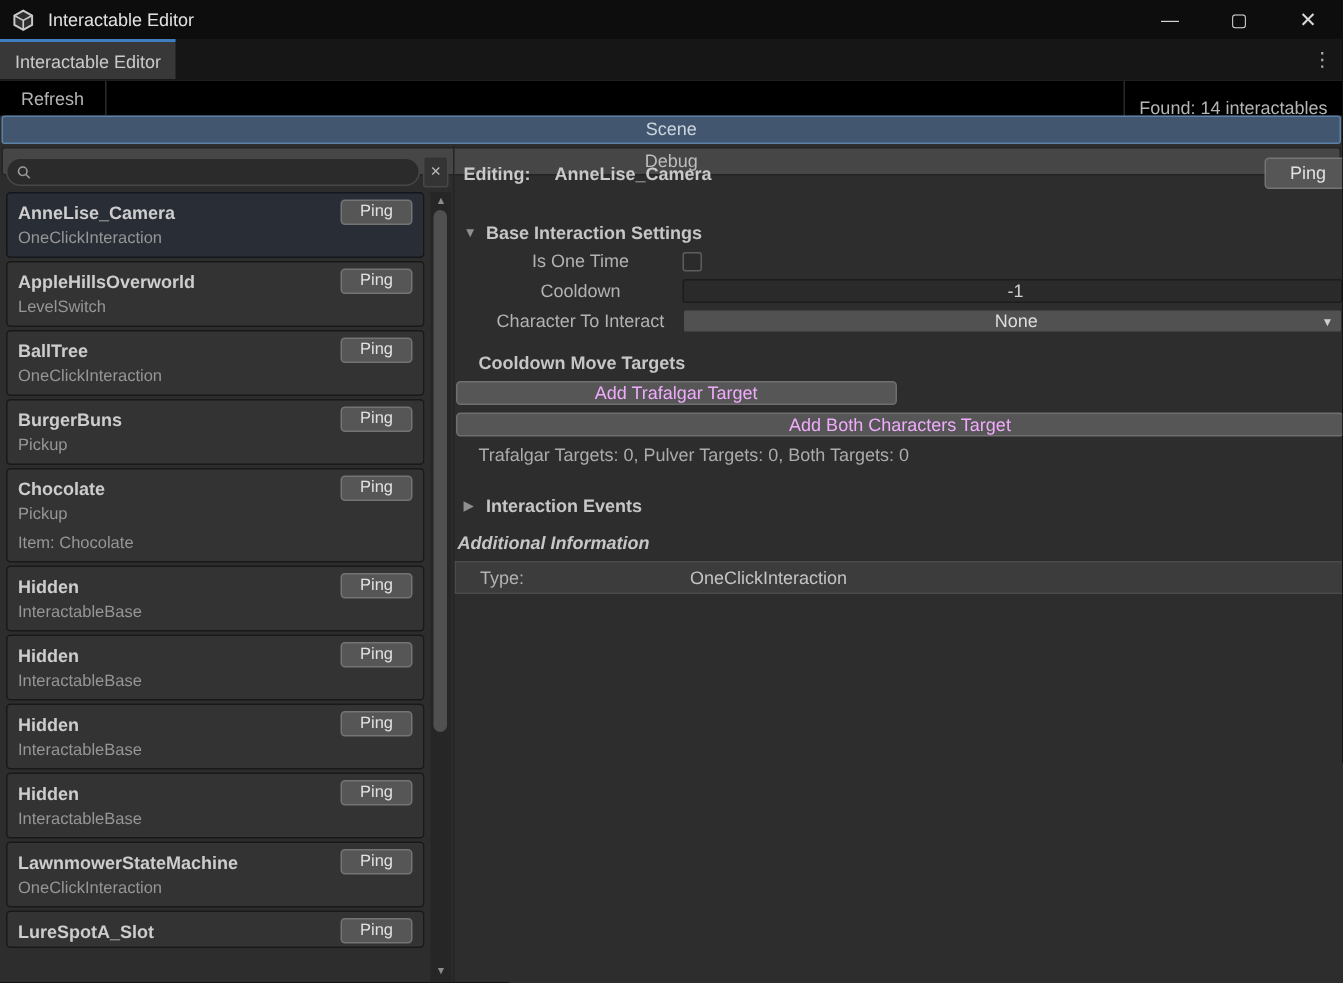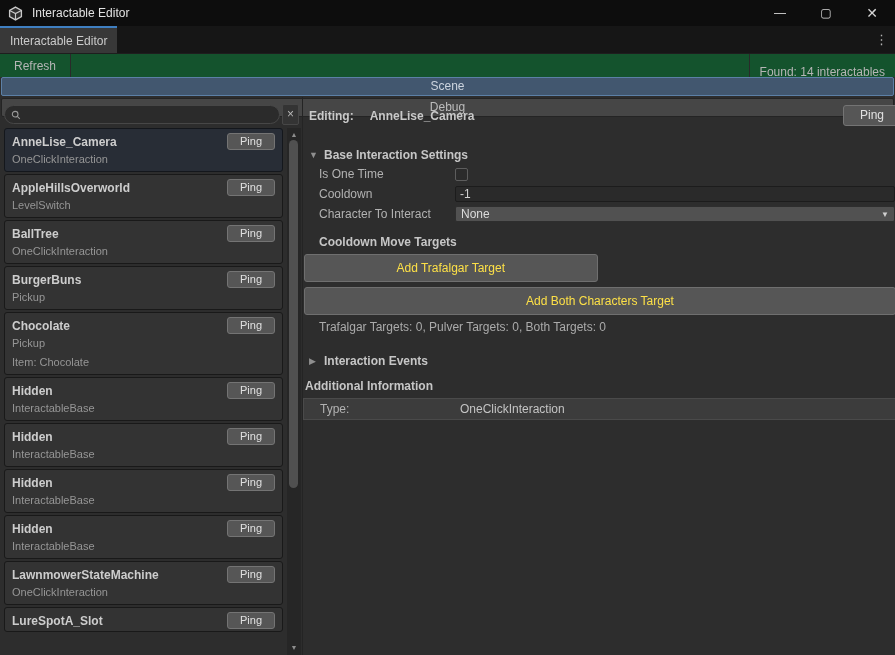--- a/index.html
+++ b/index.html
@@ -20,21 +20,21 @@
   .wc.close { font-size:14px; }
   
   .tabstrip { position:absolute; top:26px; left:0; width:100%; height:27px;
     background:#161616; display:flex; align-items:stretch; }
   .doc-tab { height:27px; padding:0 10px; background:#383838;
     border-top:2px solid #3f7fc1; color:#cbcbcb; display:flex; align-items:center; }
   .kebab { margin-left:auto; color:#b4b4b4; font-size:13px; display:flex;
     align-items:center; padding:0 7px; }
   
   .toolbar { position:absolute; top:53px; left:0; width:100%; height:24px;
-    background:#14532d; border-top:1px solid #1e1e1e; display:flex; align-items:stretch; }
+    background:#000000; border-top:1px solid #1e1e1e; display:flex; align-items:stretch; }
   .refresh-btn { padding:0 14px; display:flex; align-items:center; color:#b5b5b5;
     border-right:1px solid #2a2a2a; }
   .found-text { margin-left:auto; padding:18px 10px; display:flex; align-items:center;
     color:#b5b5b5; border-left:1px solid #2a2a2a; }
   
   .viewtabs { position:absolute; top:77px; left:0; width:100%; height:20px;
     display:grid; grid-template-columns:1fr; gap:2px; padding:0 1px; }
   .viewtab { height:19px; text-align:center; line-height:17px; border-radius:2px; }
   .viewtab.active { background:#42576f; border:1px solid #5c80a6; color:#ccd4de; }
   .viewtab.inactive { background:#464646; border:1px solid #242424; color:#bdbdbd; }
@@ -74,36 +74,36 @@
   .ed-row { height:24px; margin-top:7px; display:flex; align-items:center; padding-left:6px; }
   .ed-label, .ed-value { font-weight:bold; color:#c9c9c9; }
   .ed-value { margin-left:16px; }
   .ping-top { position:absolute; top:8px; right:-6px; width:58px; height:21px;
     background:#565656; border:1px solid #747474; border-radius:3px; color:#e0e0e0;
     text-align:center; line-height:19px; font-size:12px; }
   .foldout { margin:19px 0 0 6px; height:15px; display:flex; align-items:center; gap:6px; }
   .tri { color:#8f8f8f; font-size:9px; width:9px; }
   .foldout-label { font-weight:bold; color:#c6c6c6; }
   .sec-h { margin:13px 0 0 16px; height:14px; font-weight:bold; color:#c6c6c6; }
-  .prop { margin:4px 0 0 16px; display:flex; align-items:center; height:16px; }
+  .prop { margin:4px 0 0 16px; display:flex; align-items:center; height:16px;text-align:center; }
   .prop-label { width:136px; flex-shrink:0; color:#b2b2b2; }
   .cb { width:13px; height:13px; background:#2b2b2b; border:1px solid #5d5d5d; border-radius:2px; }
   .tfield { flex:1; height:16px; background:#2a2a2a; border:1px solid #1c1c1c; border-radius:2px;
     color:#d0d0d0; line-height:14px; padding-left:4px; }
   .dd { flex:1; height:16px; background:#515151; border:1px solid #2e2e2e; border-radius:2px;
     color:#dcdcdc; line-height:14px; padding-left:5px; position:relative; }
   .dd-caret { position:absolute; right:5px; top:0; height:16px; line-height:15px;
     font-size:8px; color:#cfcfcf; }
   .btn-row { margin:5px 0 0 1px; display:grid; grid-template-columns:1fr 1fr; gap:4px; }
-  .btn { height:28px; background:#565656; border:1px solid #6f6f6f; border-radius:3px;
-    color:#fde047; font-size:12px; line-height:13px; text-align:center;
+  .btn { height:16px; background:#565656; border:1px solid #6f6f6f; border-radius:3px;
+    color:#f0abfc; font-size:12px; line-height:13px; text-align:center;
     font-family:"Liberation Sans",sans-serif; }
   .btn-full { margin:5px 16px 0 1px; display:block; width:100%; }
   .summary { margin:5px 0 0 16px; height:14px; color:#ababab; }
-  .add-h { margin:11px 0 0 2px; height:14px; font-weight:bold; color:#c6c6c6; }
+  .add-h { margin:11px 0 0 2px; height:14px; font-weight:bold; color:#c6c6c6;font-style:italic; }
   .type-box { margin:5px 0 0 0; height:22px; background:#3c3c3c;
     border:1px solid #4a4a4a; border-right:none; display:flex; align-items:center; }
   .type-label { margin-left:16px; width:140px; color:#b2b2b2; }
   .type-value { color:#c4c4c4; }
 </style>
 </head>
 <body>
 
 <div class="window">
 

